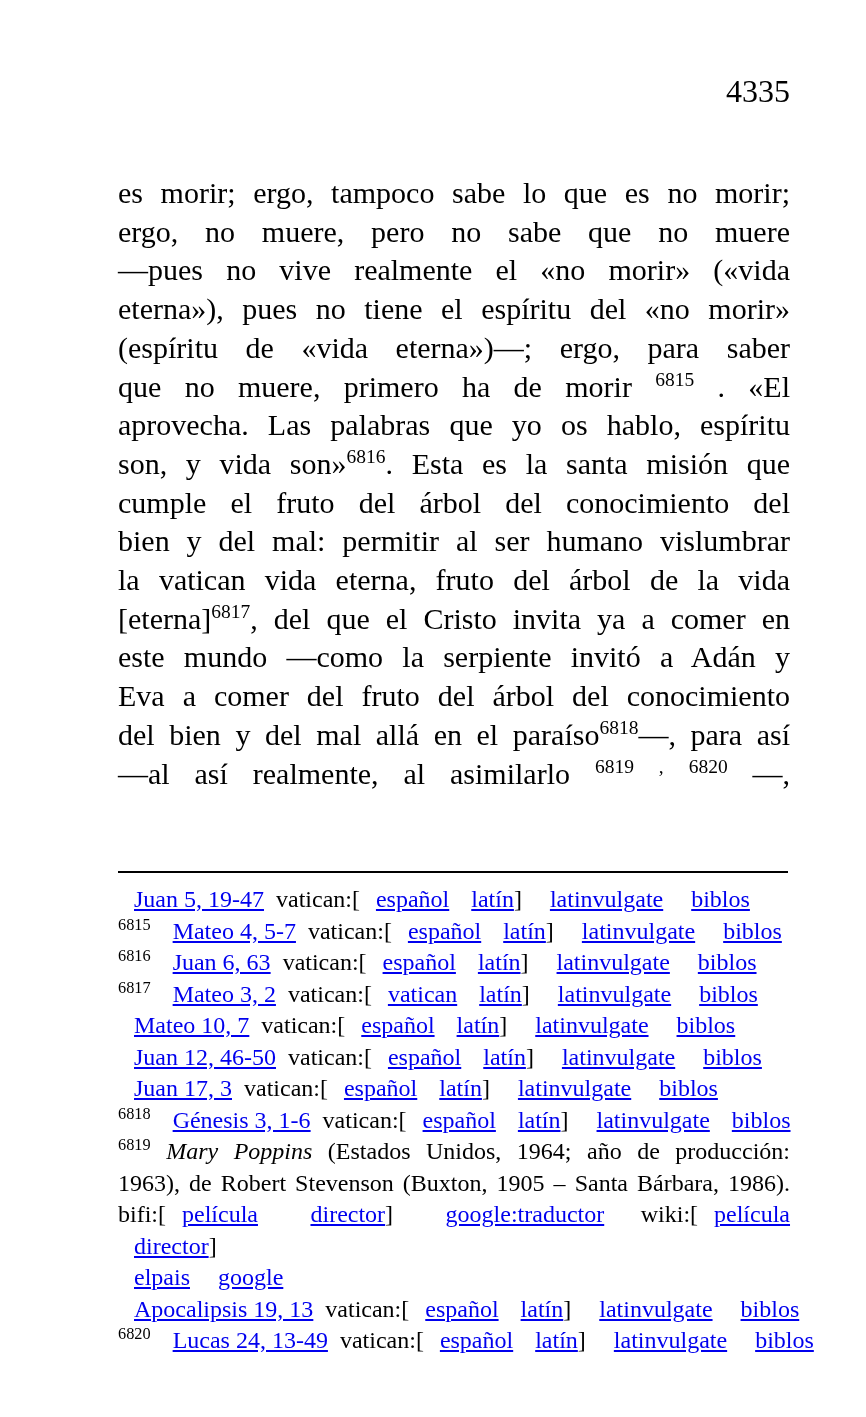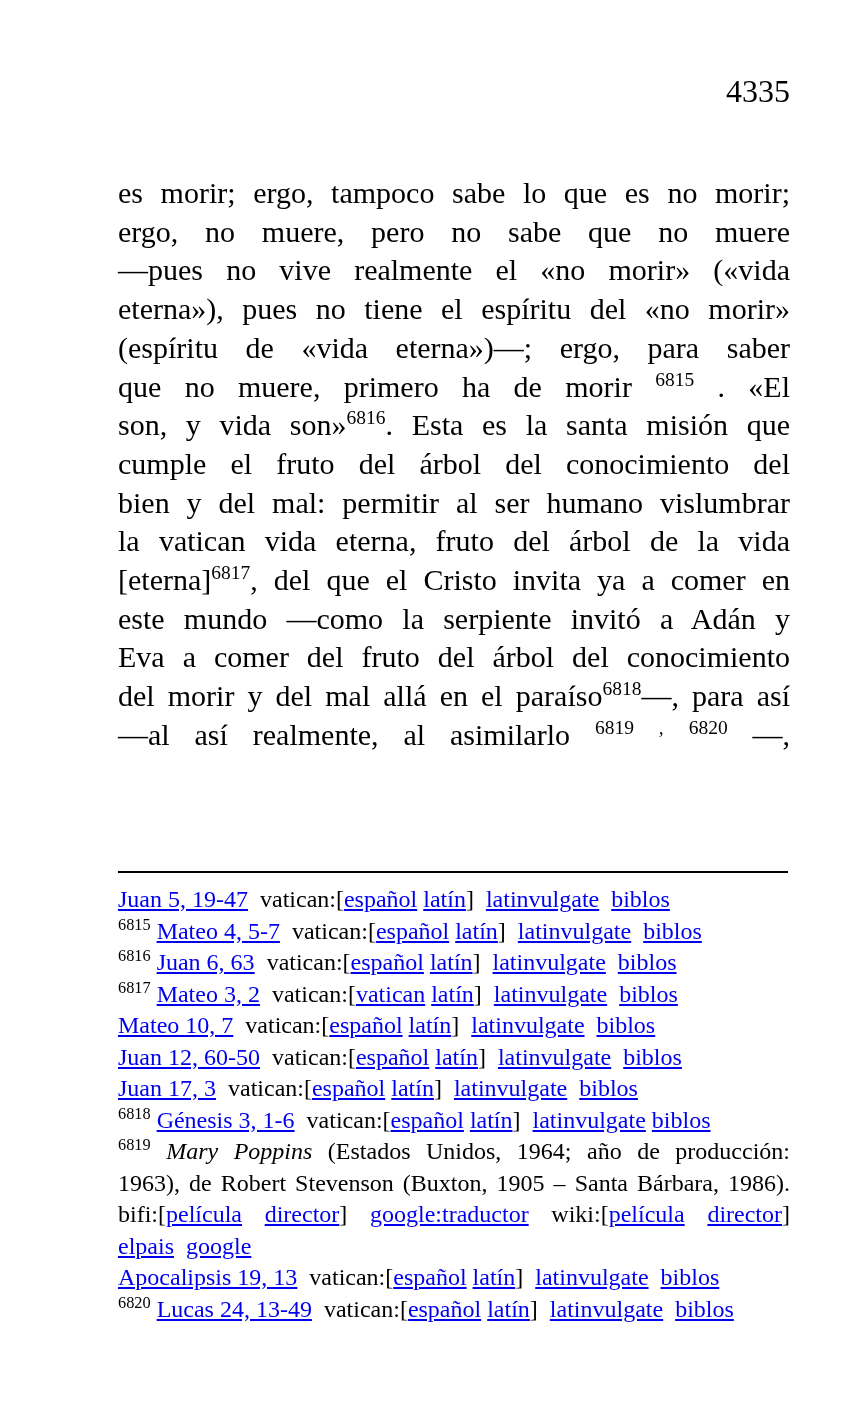--- a/index.html
+++ b/index.html
@@ -64,52 +64,54 @@
     font-family: Liberation Serif, serif;
   }
   .fline sup {
     font-size: 0.68em;
     line-height: 0;
   }
   a.lnk {
     color: var(--link-color, #0000EE);
     text-decoration: underline;
     cursor: pointer;
+    margin-left: 16px;
   }
 </style>
 </head>
 <body>
 
 <div class="page">
   <div class="page-number">4335</div>
   <div class="body-block">
       <div class="bline"><span>es morir; ergo, tampoco sabe lo que es no morir;</span></div>
       <div class="bline"><span>ergo, no muere, pero no sabe que no muere</span></div>
       <div class="bline"><span>—pues no vive realmente el «no morir» («vida</span></div>
       <div class="bline"><span>eterna»), pues no tiene el espíritu del «no morir»</span></div>
       <div class="bline"><span>(espíritu de «vida eterna»)—; ergo, para saber</span></div>
       <div class="bline"><span>que no muere, primero ha de morir </span><sup>6815</sup><span> . «El</span></div>
+      <div class="bline"><span>aprovecha. Las palabras que yo os hablo, espíritu</span></div>
       <div class="bline"><span>son, y vida son»</span><sup>6816</sup><span>. Esta es la santa misión que</span></div>
       <div class="bline"><span>cumple el fruto del árbol del conocimiento del</span></div>
       <div class="bline"><span>bien y del mal: permitir al ser humano vislumbrar</span></div>
       <div class="bline"><span>la vatican vida eterna, fruto del árbol de la vida</span></div>
       <div class="bline"><span>[eterna]</span><sup>6817</sup><span>, del que el Cristo invita ya a comer en</span></div>
       <div class="bline"><span>este mundo —como la serpiente invitó a Adán y</span></div>
       <div class="bline"><span>Eva a comer del fruto del árbol del conocimiento</span></div>
-      <div class="bline"><span>del morir y del mal allá en el paraíso</span><sup>6818</sup><span>—, para así</span></div>
+      <div class="bline"><span>del bien y del mal allá en el paraíso</span><sup>6818</sup><span>—, para así</span></div>
       <div class="bline"><span>—al así realmente, al asimilarlo </span><sup>6819</sup><span> </span><sup>,</sup><span> </span><sup>6820</sup><span> —,</span></div>
     </div>
   <div class="separator"></div>
   <div class="fn-block">
       <div class="fline left"><a href="#" class="lnk">Juan 5, 19-47</a><span>  vatican:[</span><a href="#" class="lnk">español</a><span> </span><a href="#" class="lnk">latín</a><span>]  </span><a href="#" class="lnk">latinvulgate</a><span>  </span><a href="#" class="lnk">biblos</a></div>
       <div class="fline left"><sup>6815</sup><span> </span><a href="#" class="lnk">Mateo 4, 5-7</a><span>  vatican:[</span><a href="#" class="lnk">español</a><span> </span><a href="#" class="lnk">latín</a><span>]  </span><a href="#" class="lnk">latinvulgate</a><span>  </span><a href="#" class="lnk">biblos</a></div>
       <div class="fline left"><sup>6816</sup><span> </span><a href="#" class="lnk">Juan 6, 63</a><span>  vatican:[</span><a href="#" class="lnk">español</a><span> </span><a href="#" class="lnk">latín</a><span>]  </span><a href="#" class="lnk">latinvulgate</a><span>  </span><a href="#" class="lnk">biblos</a></div>
       <div class="fline left"><sup>6817</sup><span> </span><a href="#" class="lnk">Mateo 3, 2</a><span>  vatican:[</span><a href="#" class="lnk">vatican</a><span> </span><a href="#" class="lnk">latín</a><span>]  </span><a href="#" class="lnk">latinvulgate</a><span>  </span><a href="#" class="lnk">biblos</a></div>
       <div class="fline left"><a href="#" class="lnk">Mateo 10, 7</a><span>  vatican:[</span><a href="#" class="lnk">español</a><span> </span><a href="#" class="lnk">latín</a><span>]  </span><a href="#" class="lnk">latinvulgate</a><span>  </span><a href="#" class="lnk">biblos</a></div>
-      <div class="fline left"><a href="#" class="lnk">Juan 12, 60-50</a><span>  vatican:[</span><a href="#" class="lnk">español</a><span> </span><a href="#" class="lnk">latín</a><span>]  </span><a href="#" class="lnk">latinvulgate</a><span>  </span><a href="#" class="lnk">biblos</a></div>
+      <div class="fline left"><a href="#" class="lnk">Juan 12, 46-50</a><span>  vatican:[</span><a href="#" class="lnk">español</a><span> </span><a href="#" class="lnk">latín</a><span>]  </span><a href="#" class="lnk">latinvulgate</a><span>  </span><a href="#" class="lnk">biblos</a></div>
       <div class="fline left"><a href="#" class="lnk">Juan 17, 3</a><span>  vatican:[</span><a href="#" class="lnk">español</a><span> </span><a href="#" class="lnk">latín</a><span>]  </span><a href="#" class="lnk">latinvulgate</a><span>  </span><a href="#" class="lnk">biblos</a></div>
       <div class="fline left"><sup>6818</sup><span> </span><a href="#" class="lnk">Génesis 3, 1-6</a><span>  vatican:[</span><a href="#" class="lnk">español</a><span> </span><a href="#" class="lnk">latín</a><span>]  </span><a href="#" class="lnk">latinvulgate</a><span> </span><a href="#" class="lnk">biblos</a></div>
       <div class="fline justify"><sup>6819</sup><span> </span><i>Mary Poppins</i><span> (Estados Unidos, 1964; año de producción:</span></div>
       <div class="fline justify"><span>1963), de Robert Stevenson (Buxton, 1905 – Santa Bárbara, 1986).</span></div>
       <div class="fline justify"><span>bifi:[</span><a href="#" class="lnk">película</a><span> </span><a href="#" class="lnk">director</a><span>]  </span><a href="#" class="lnk">google:traductor</a><span>  wiki:[</span><a href="#" class="lnk">película</a><span> </span><a href="#" class="lnk">director</a><span>]</span></div>
       <div class="fline left"><a href="#" class="lnk">elpais</a><span>  </span><a href="#" class="lnk">google</a></div>
       <div class="fline left"><a href="#" class="lnk">Apocalipsis 19, 13</a><span>  vatican:[</span><a href="#" class="lnk">español</a><span> </span><a href="#" class="lnk">latín</a><span>]  </span><a href="#" class="lnk">latinvulgate</a><span>  </span><a href="#" class="lnk">biblos</a></div>
       <div class="fline left"><sup>6820</sup><span> </span><a href="#" class="lnk">Lucas 24, 13-49</a><span>  vatican:[</span><a href="#" class="lnk">español</a><span> </span><a href="#" class="lnk">latín</a><span>]  </span><a href="#" class="lnk">latinvulgate</a><span>  </span><a href="#" class="lnk">biblos</a></div>
     </div>
 </div>

